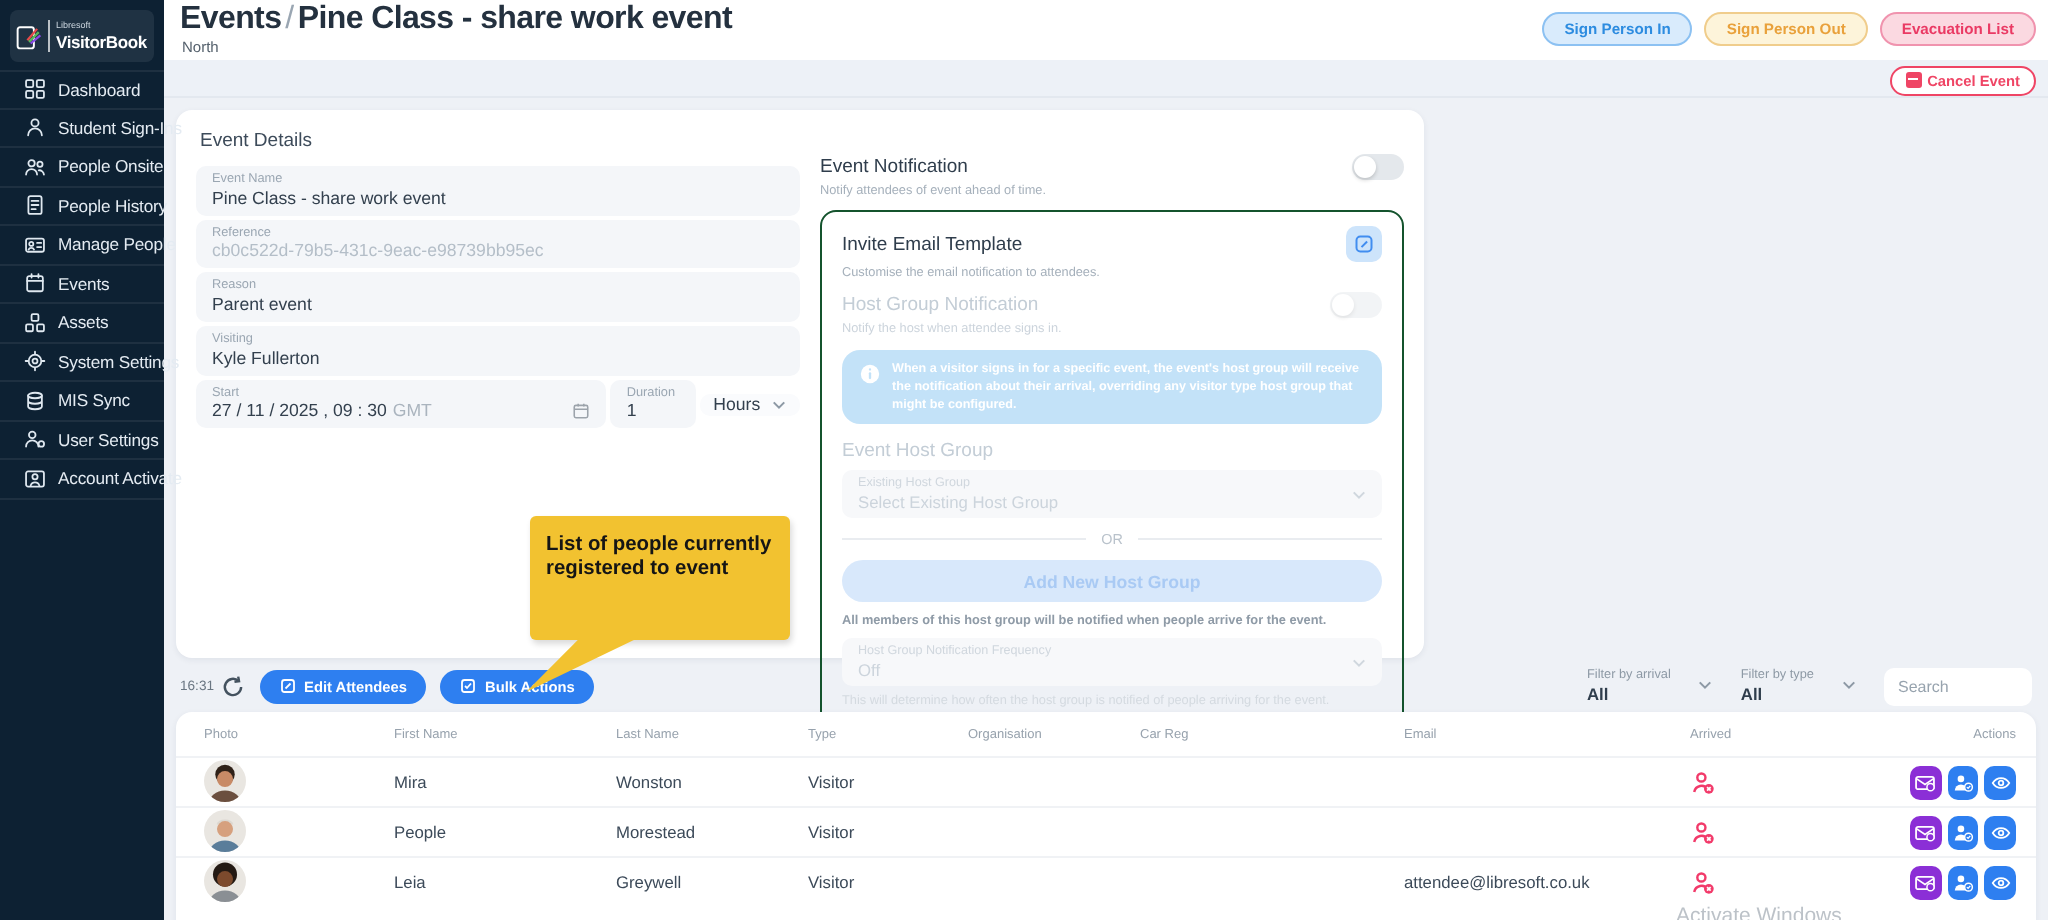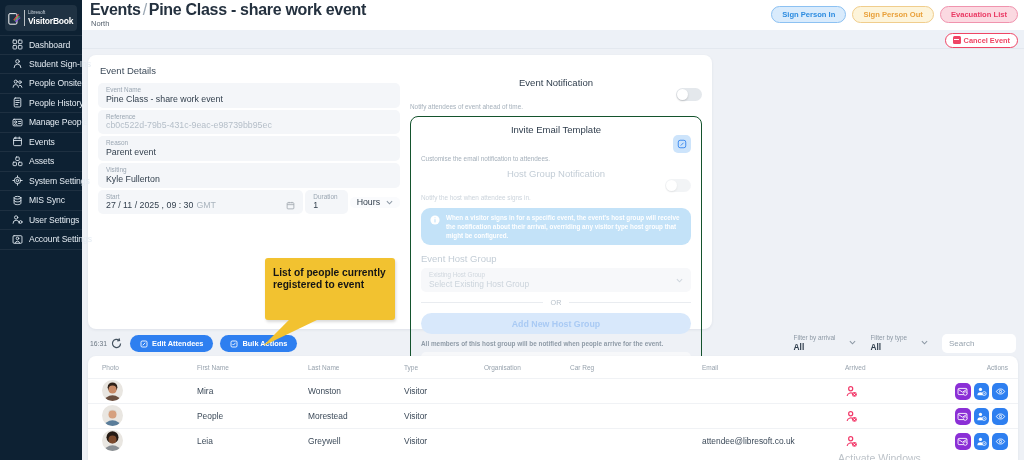--- a/index.html
+++ b/index.html
@@ -56,21 +56,21 @@
   .start-line { display:flex; align-items:center; }
   .gmt { color:#aab4be; font-weight:400; padding-left:3px; }
   .cal-icon { margin-left:auto; width:9px; height:9px; opacity:.55; }
   .dur-box { flex:0 0 14%; }
   .hours-box { flex:1; background:#fafbfd; border-radius:5px; display:flex; align-items:center; padding:0 7px; }
   .hours-box .f-value { flex:1; }
   .chev { width:7px; height:5px; flex:0 0 7px; }
 
   
   .notif-col { position:absolute; left:322px; top:22px; width:292px; }
-  .n-head { display:flex; align-items:center;flex-direction:column; }
+  .n-head { display:flex; align-items:center; }
   .n-title { font-size:9.5px; color:#2f3d4c; font-weight:500; }
   .n-title.dim { color:#c3cdd6; }
   .n-sub { font-size:6.4px; color:#a5b0bb; margin-top:2px; }
   .n-sub.dim { color:#ccd4dc; }
   .toggle { margin-left:auto; width:26px; height:13px; border-radius:7px; background:#e4e8ec; position:relative; cursor:pointer; }
   .toggle::after { content:''; position:absolute; left:1px; top:1px; width:11px; height:11px; border-radius:50%;
                    background:#fff; box-shadow:0 1px 2px rgba(0,0,0,.18); }
   .toggle.dim { opacity:.45; }
   .inner-card { margin-top:6px; border:1px solid #14532d; border-radius:8px; padding:7px 10px 9px 10px; }
   .edit-btn { margin-left:auto; width:18px; height:18px; border-radius:5px; background:#cde4fb;
@@ -97,21 +97,21 @@
   .callout { position:absolute; left:183px; top:209px; width:130px; min-height:62px; background:#f2c230;
              border-radius:3px; padding:9px 8px; z-index:8; box-shadow:1px 2px 3px rgba(0,0,0,.15); }
   .callout-text { font-size:10.2px; font-weight:bold; color:#151515; line-height:1.18; font-family:"Liberation Sans", sans-serif; }
   .callout-tail { position:absolute; left:181px; top:270px; width:56px; height:27px; background:#f2c230;
                   clip-path:polygon(48% 0, 100% 0, 0 100%); z-index:8; }
 
   
   .toolbar { position:absolute; left:0; top:281px; width:942px; height:26px; display:flex; align-items:center; padding:0 8px; }
   .tb-time { font-size:6.8px; color:#6a7682; }
   .tb-refresh { margin-left:3px; width:13px; height:13px; cursor:pointer; display:flex; }
-  .btn-blue { display:flex; align-items:flex-end; gap:4px; background:#2e7ff0; color:#fff; font-size:7.4px; font-weight:bold;
+  .btn-blue { display:flex; align-items:flex-start; gap:4px; background:#2e7ff0; color:#fff; font-size:7.4px; font-weight:bold;
               border-radius:10px; padding:4px 10px; margin-left:7px; cursor:pointer; white-space:nowrap; }
   .btn-blue svg { width:8px; height:8px; }
   .tb-right { margin-left:auto; display:flex; align-items:center; gap:14px; }
   .filter { display:flex; align-items:center; cursor:pointer; }
   .filter-inner { line-height:1.2; }
   .filter-label { font-size:6.4px; color:#8d99a5; }
   .filter-value { font-size:8.4px; font-weight:bold; color:#2f3d4c; }
   .filter .chev { margin-left:14px; }
   .search-box { width:74px; height:19px; background:#fff; border:none; border-radius:5px; font-size:8px;
                 padding:0 7px; color:#3c4a59; font-family:"Liberation Sans", sans-serif; }
@@ -263,21 +263,21 @@
   </div>
 
   <div class="nav-item">
     <span class="nav-icon">
           <svg viewBox="0 0 16 16">
             <rect x="1.5" y="2.5" width="13" height="11" rx="1.5" fill="none" stroke="#dfe8f0" stroke-width="1.3" stroke-linecap="round" stroke-linejoin="round"></rect>
             <circle cx="8" cy="6.4" r="1.9" fill="none" stroke="#dfe8f0" stroke-width="1.3" stroke-linecap="round" stroke-linejoin="round"></circle>
             <path d="M4.8 13 a3.3 3.3 0 0 1 6.4 0" fill="none" stroke="#dfe8f0" stroke-width="1.3" stroke-linecap="round" stroke-linejoin="round"></path>
           </svg>
         </span>
-    <span class="nav-label">Account Settings</span>
+    <span class="nav-label">Account Activate</span>
   </div>
 </nav>
 </aside>
 
 <header class="topbar">
   <div class="crumbs">
     <span>Events</span><span class="crumb-sep">/</span><span>Pine Class - share work event</span>
   </div>
   <div class="location">North</div>
   <div class="top-buttons">

